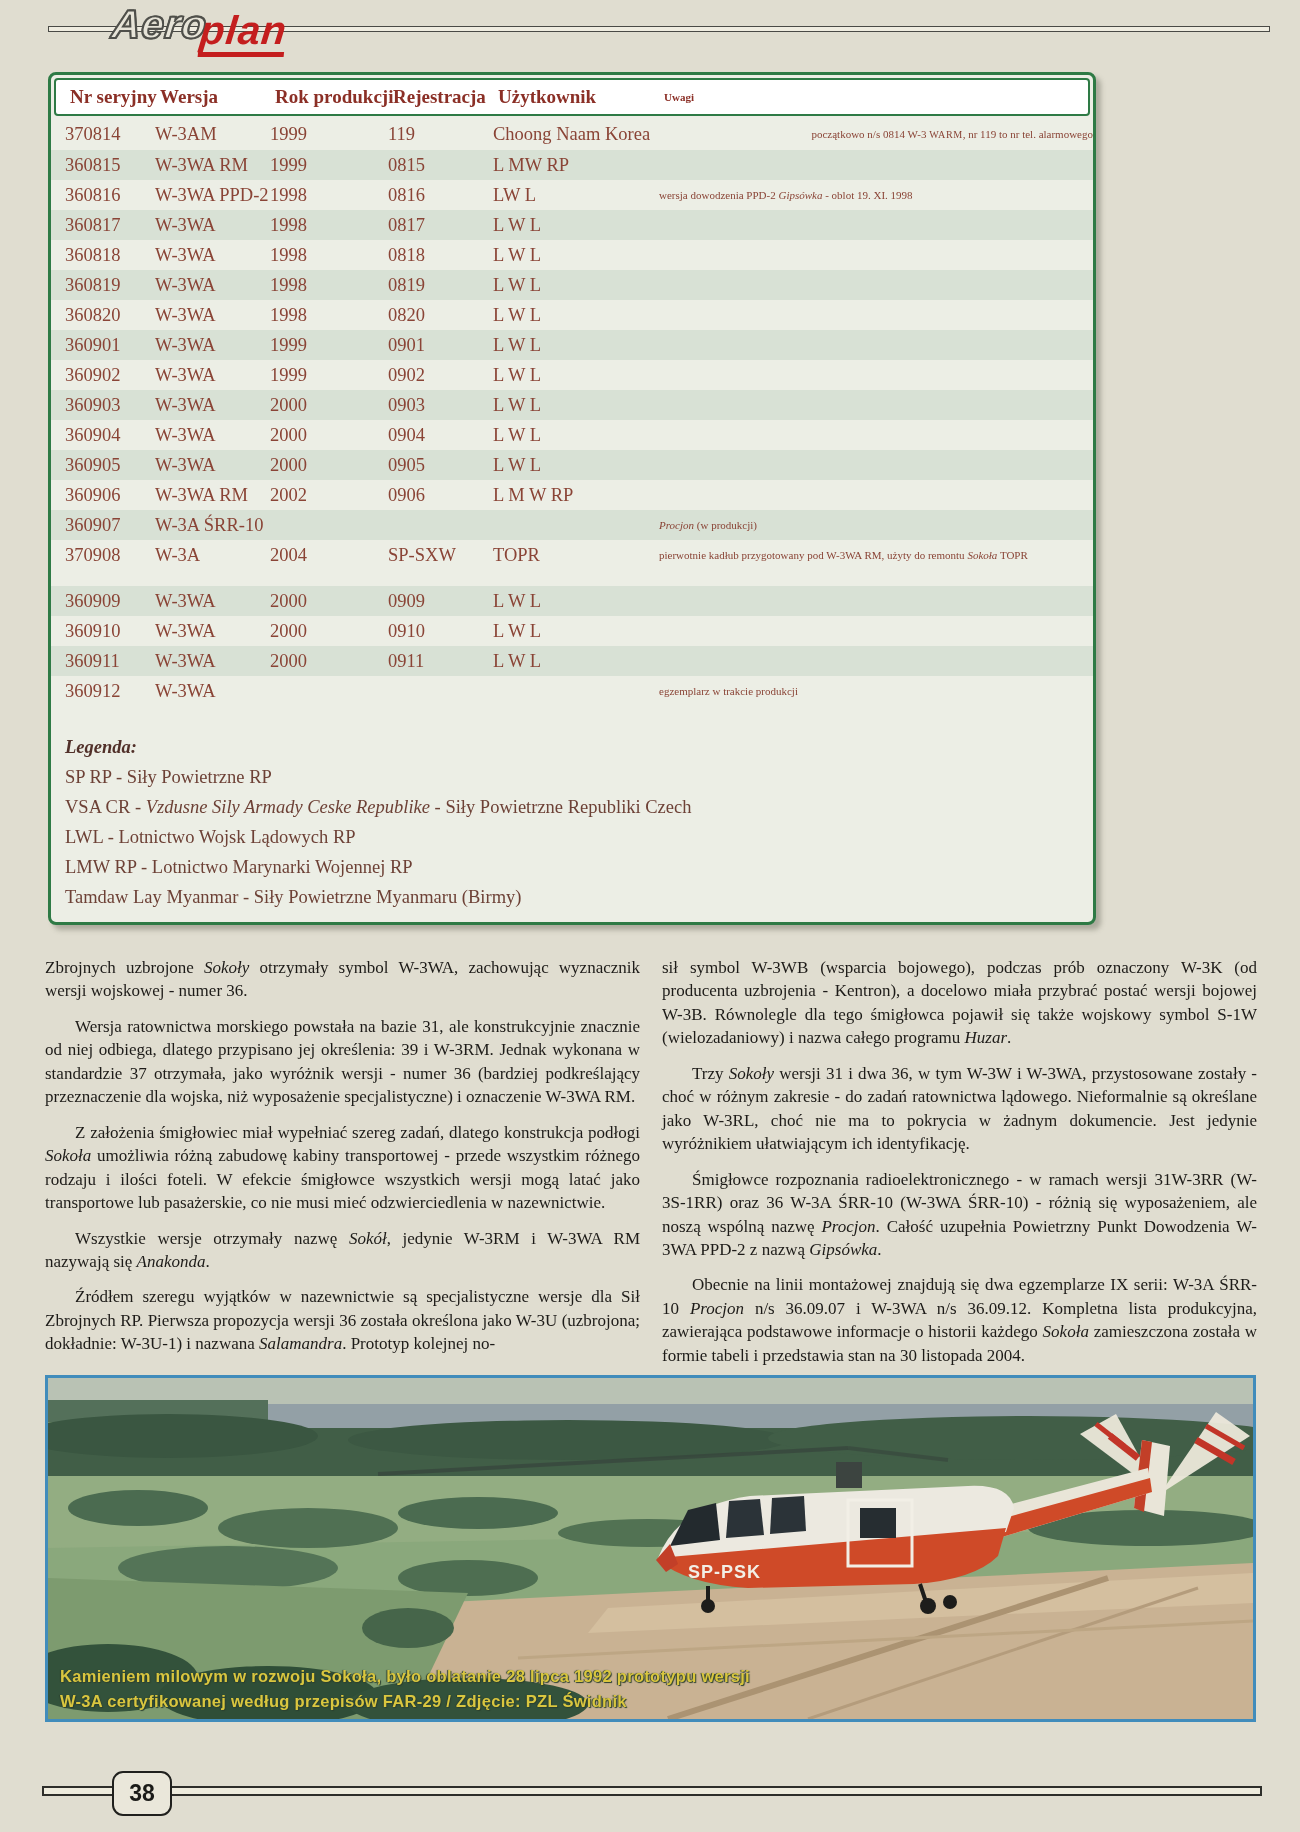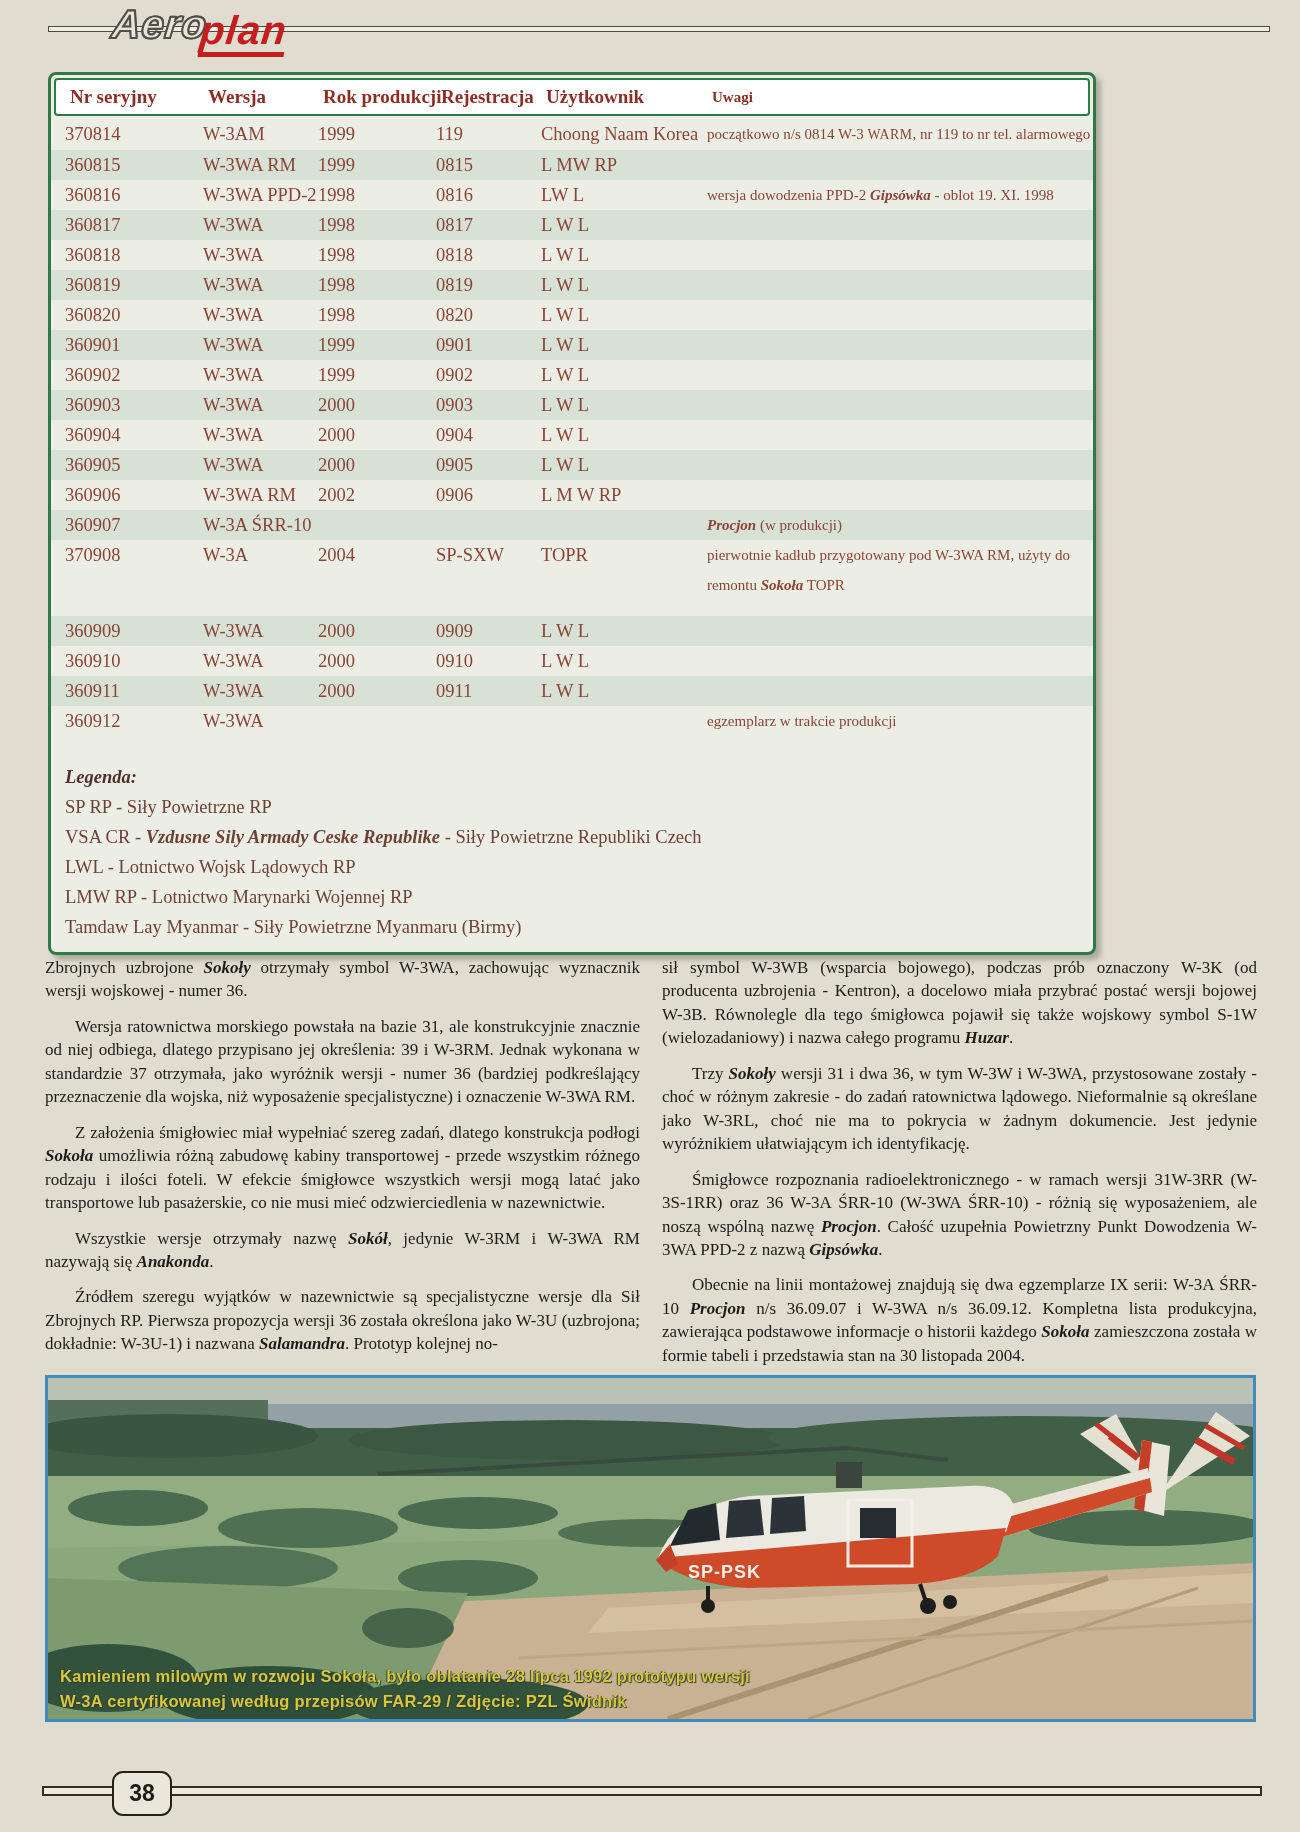--- a/index.html
+++ b/index.html
@@ -2,21 +2,21 @@
 <html><head>
 <meta charset="utf-8">
 <style>
   html,body{margin:0;padding:0;}
   body{
     width:1300px;height:1832px;position:relative;overflow:hidden;
     background:#e0ddd0;
     font-family:"Liberation Serif", serif;
   }
   .sc{font-variant:small-caps;font-size:0.92em;letter-spacing:.5px;}
-  i{font-style:italic;font-weight:bold;}
+  i{font-style:italic;}
 
   
   .hdr-rule{
     position:absolute;left:48px;right:30px;top:26px;height:4px;
     border:1px solid #4a4a46;background:#efece0;
   }
   .logo{
     position:absolute;left:112px;top:2px;z-index:3;
     font-family:"Liberation Sans",sans-serif;font-style:italic;font-weight:bold;
     font-size:40px;letter-spacing:1px;transform:skewX(-6deg);
@@ -46,25 +46,25 @@
     padding-left:14px;
   }
   .rows{font-size:18.5px;color:#8a4436;}
   .trow{
     display:flex;min-height:30px;line-height:30px;padding-left:14px;box-sizing:border-box;
     align-items:flex-start;
   }
   .rows .trow:nth-child(even){background:rgba(168,196,176,.30);}
   .rows .trow:nth-child(15){margin-bottom:16px;}
   .c1{width:90px;flex:none;}
-  .c2{width:115px;flex:none;margin-left:48px;}
+  .c2{width:115px;flex:none;}
   .c3{width:118px;flex:none;}
   .c4{width:105px;flex:none;}
   .c5{width:166px;flex:none;}
-  .c6{flex:1;font-size:15px;padding-right:8px;}
+  .c6{flex:1;font-size:11px;}
   .rows .trow:nth-child(1) .c6{white-space:nowrap;text-align:right;}
   .legend{padding:6px 14px 2px 14px;font-size:18.5px;line-height:30px;color:#6d4136;}
   .legend-title{font-weight:bold;font-style:italic;color:#513029;margin-top:20px;}
 
   
   .cols{
     position:absolute;left:45px;top:944px;width:1213px;
     display:flex;gap:22px;color:#1d1b18;
   }
   .col{width:595px;flex:none;}

